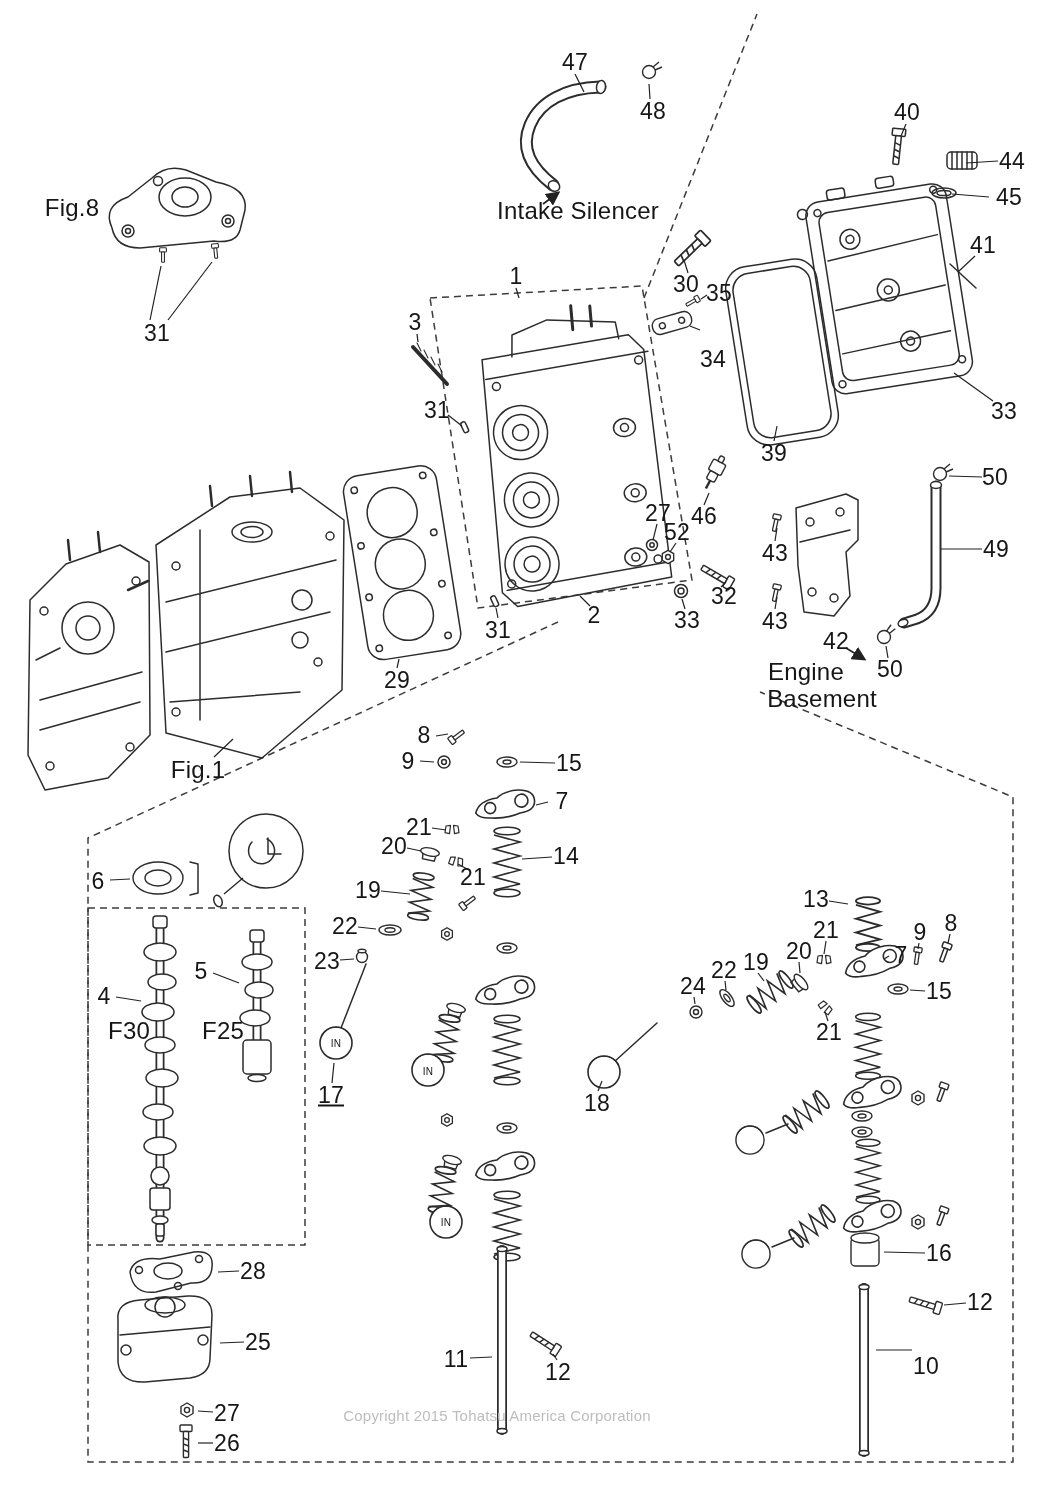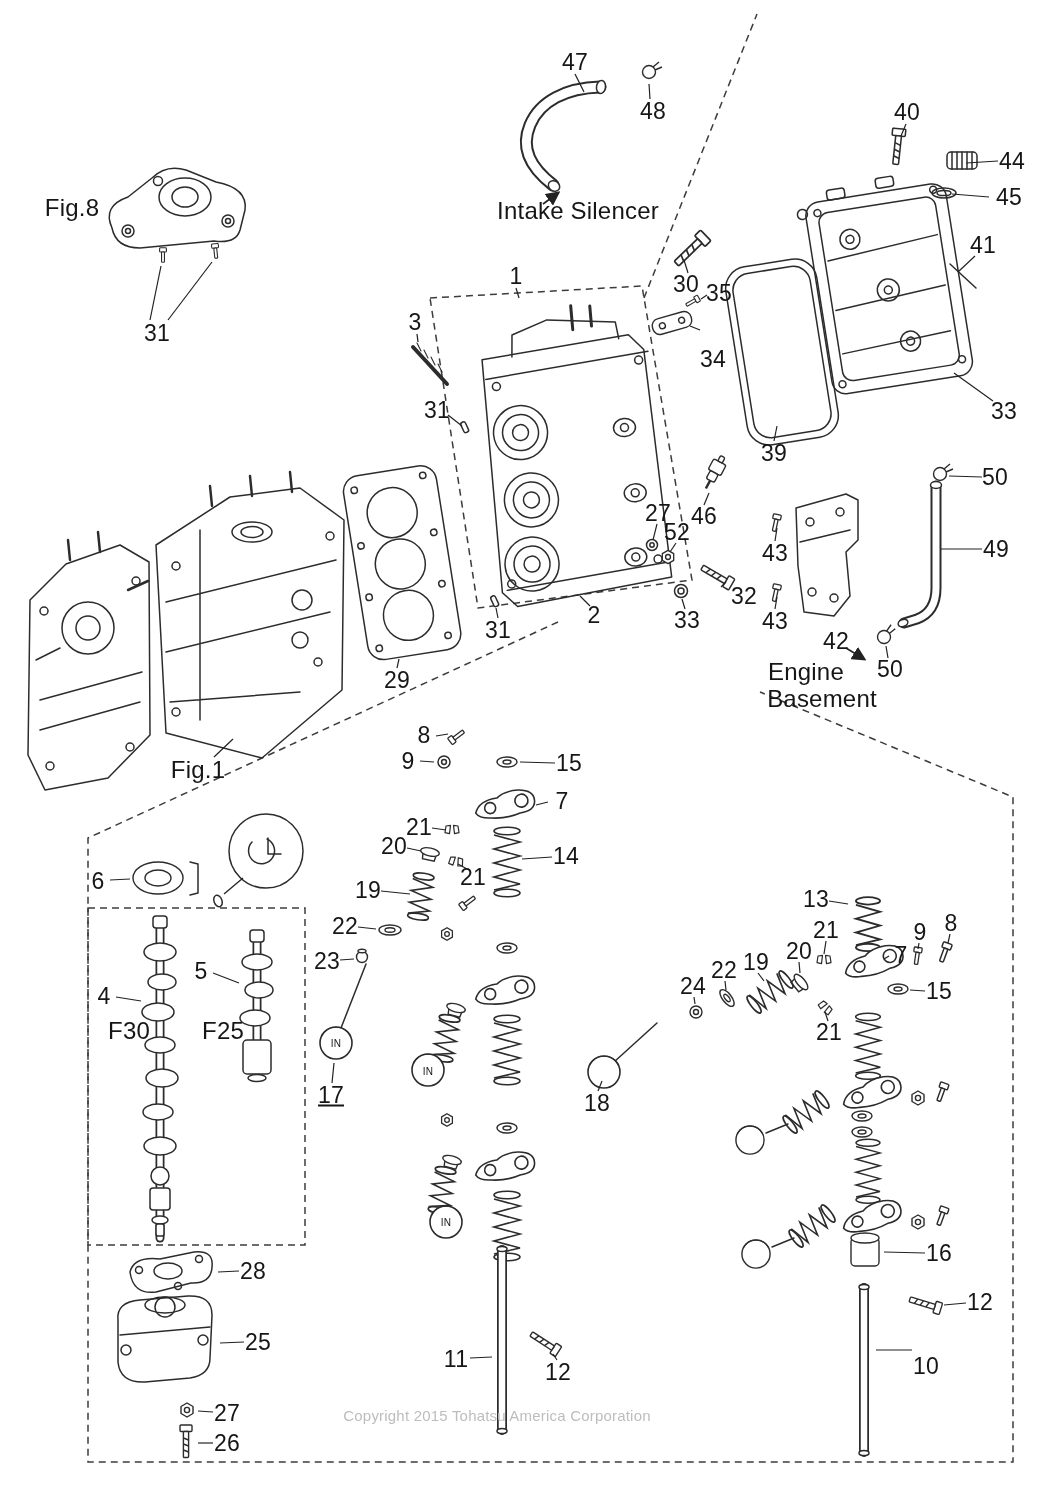--- a/index.html
+++ b/index.html
@@ -496,21 +496,21 @@
       <div class="callout" style="left: 719px; top: 293px;">35</div>
       <div class="callout" style="left: 713px; top: 340px; margin-top: 19px;">34</div>
       <div class="callout" style="left: 437px; top: 410px;">31</div>
       <div class="callout" style="left: 1004px; top: 411px;">33</div>
       <div class="callout" style="left: 774px; top: 453px;">39</div>
       <div class="callout" style="left: 658px; top: 513px;">27</div>
       <div class="callout" style="left: 677px; top: 532px;">52</div>
       <div class="callout" style="left: 704px; top: 516px;">46</div>
       <div class="callout" style="left: 775px; top: 553px;">43</div>
       <div class="callout" style="left: 775px; top: 621px;">43</div>
-      <div class="callout" style="left: 724px; top: 596px; margin-left: 20px;">32</div>
+      <div class="callout" style="left: 724px; top: 596px;">32</div>
       <div class="callout" style="left: 687px; top: 620px;">33</div>
       <div class="callout" style="left: 594px; top: 615px;">2</div>
       <div class="callout" style="left: 498px; top: 630px;">31</div>
       <div class="callout" style="left: 397px; top: 680px;">29</div>
       <div class="callout" style="left: 836px; top: 641px;">42</div>
       <div class="callout" style="left: 995px; top: 477px;">50</div>
       <div class="callout" style="left: 996px; top: 549px;">49</div>
       <div class="callout" style="left: 890px; top: 669px;">50</div>
       <div class="callout" style="left: 806px; top: 672px; font-size: 24px;">Engine</div>
       <div class="callout" style="left: 822px; top: 699px; font-size: 24px;">Basement</div>

